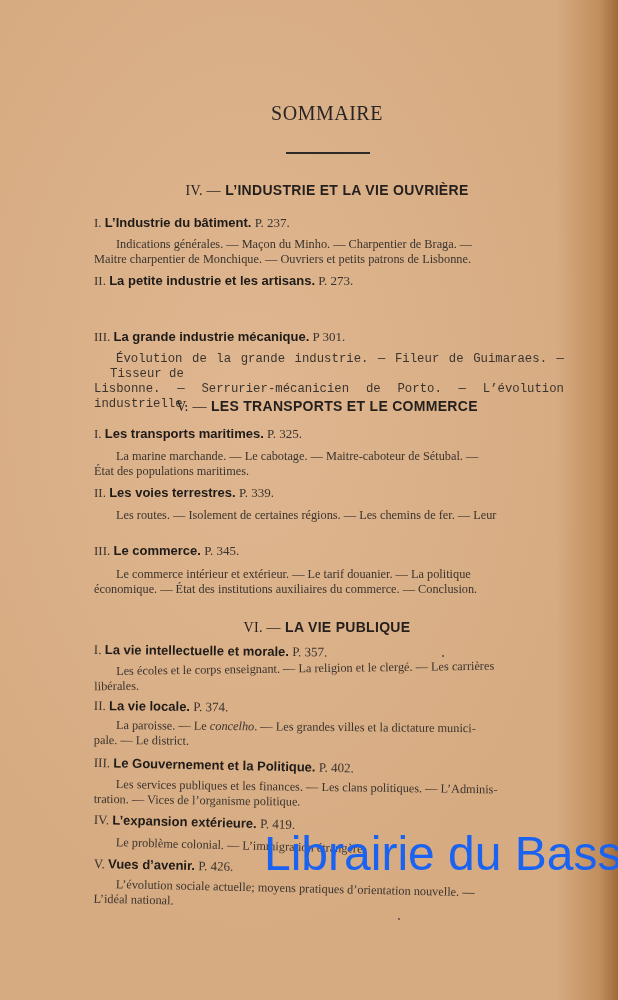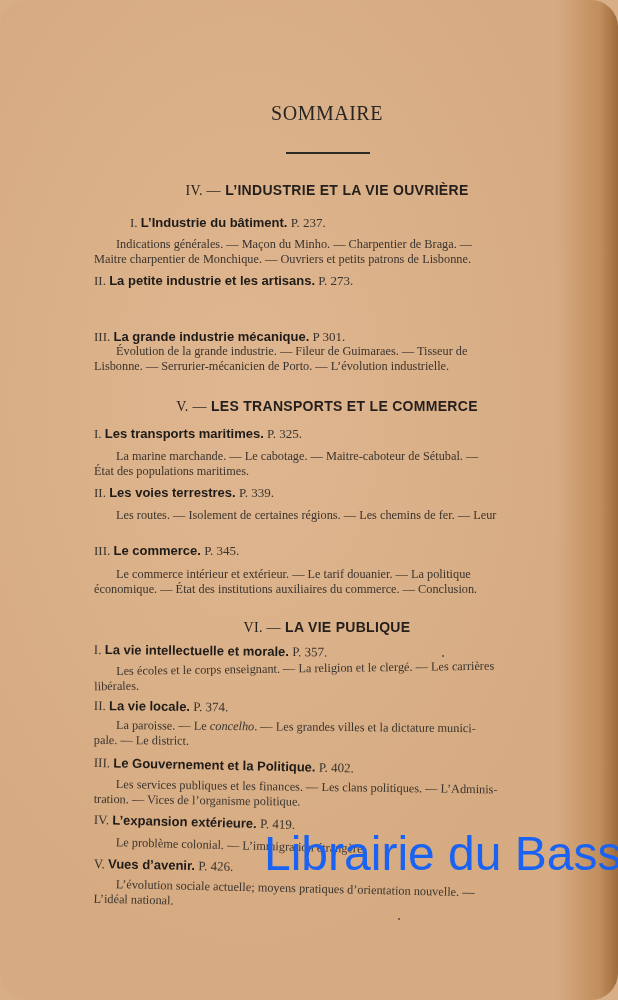--- a/index.html
+++ b/index.html
@@ -8,21 +8,20 @@
     background: #d8ae86;
     font-family: "DejaVu Serif", "Liberation Serif", serif;
     color: #2a2420;
   }
   .page {
     position: absolute; inset: 0;
     background:
       radial-gradient(ellipse at 40% 40%, rgba(230,192,155,0.55), rgba(214,170,128,0) 65%),
       linear-gradient(90deg, rgba(0,0,0,0) 0%, rgba(0,0,0,0) 90%, rgba(176,118,62,0.55) 97%, rgba(150,95,45,0.85) 100%),
       #d6ab82;
-    border-radius: 27px;
   }
   .title {
     position: absolute; left: 0; width: 654px; top: 102px; text-align: center;
     font-family: "Liberation Serif", serif; font-size: 20px; letter-spacing: 0.5px;
     color: #2a2522;
   }
   .rule {
     position: absolute; left: 286px; top: 152px; width: 84px; height: 2px;
     background: #2e2a26;
   }
@@ -60,42 +59,42 @@
 <div class="page">
 
   <div class="title">SOMMAIRE</div>
   <div class="rule"></div>
 
   <div class="part" style="top:182px;">
     <span class="num">IV. —</span>
     <span>L’INDUSTRIE ET LA VIE OUVRIÈRE</span>
   </div>
 
-  <div class="chapter" style="top:215px;margin-left:36px;">
+  <div class="chapter" style="top:215px;">
     <span class="roman">I.</span>
     <span class="ctitle">L’Industrie du bâtiment.</span>
     <span class="page-ref">P. 237.</span>
   </div>
   <div class="desc" style="top:237px;">
     <span>Indications générales. — Maçon du Minho. — Charpentier de Braga. —</span>
     <span class="l2">Maitre charpentier de Monchique. — Ouvriers et petits patrons de Lisbonne.</span>
   </div>
 
   <div class="chapter" style="top:273px;">
     <span class="roman">II.</span>
     <span class="ctitle">La petite industrie et les artisans.</span>
     <span class="page-ref">P. 273.</span>
   </div>
 
   <div class="chapter" style="top:329px;">
     <span class="roman">III.</span>
     <span class="ctitle">La grande industrie mécanique.</span>
     <span class="page-ref">P 301.</span>
   </div>
-  <div class="desc" style="top:344px;">
+  <div class="desc" style="top:352px;font-family:Liberation Mono, monospace;">
     <span>Évolution de la grande industrie. — Fileur de Guimaraes. — Tisseur de</span>
     <span class="l2">Lisbonne. — Serrurier-mécanicien de Porto. — L’évolution industrielle.</span>
   </div>
 
   <div class="part" style="top:398px;">
     <span class="num">V. —</span>
     <span>LES TRANSPORTS ET LE COMMERCE</span>
   </div>
 
   <div class="chapter" style="top:426px;">

